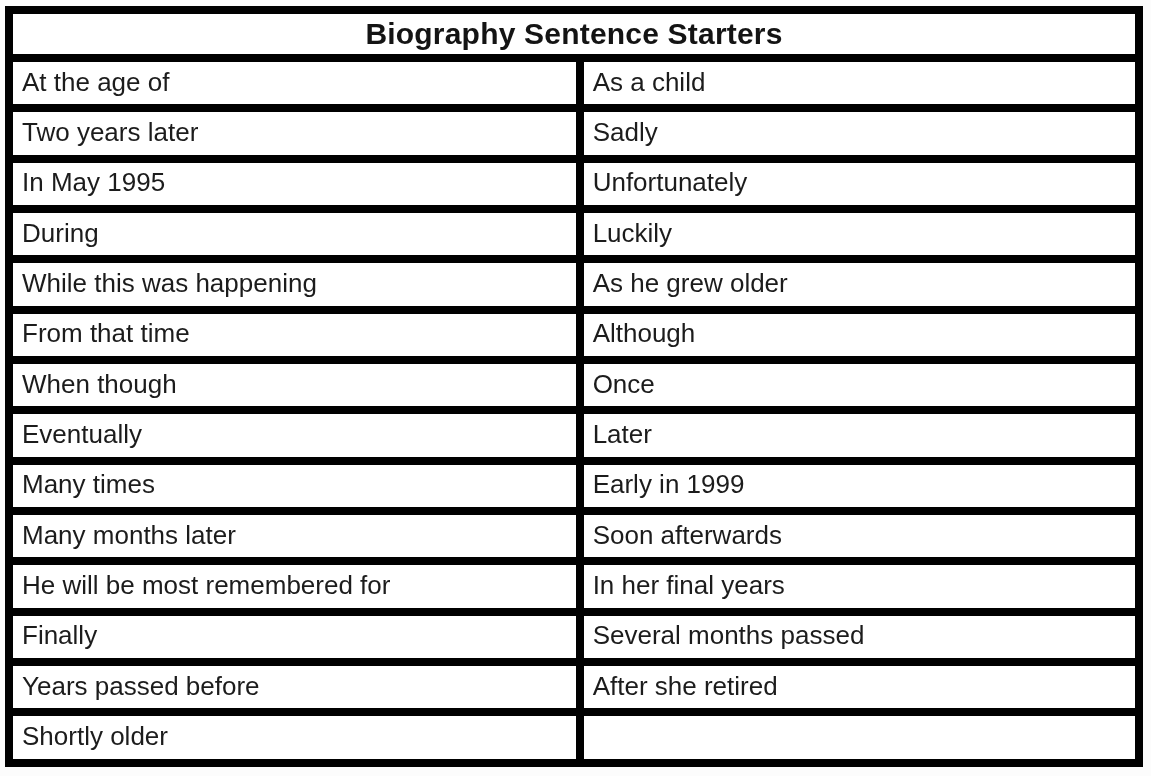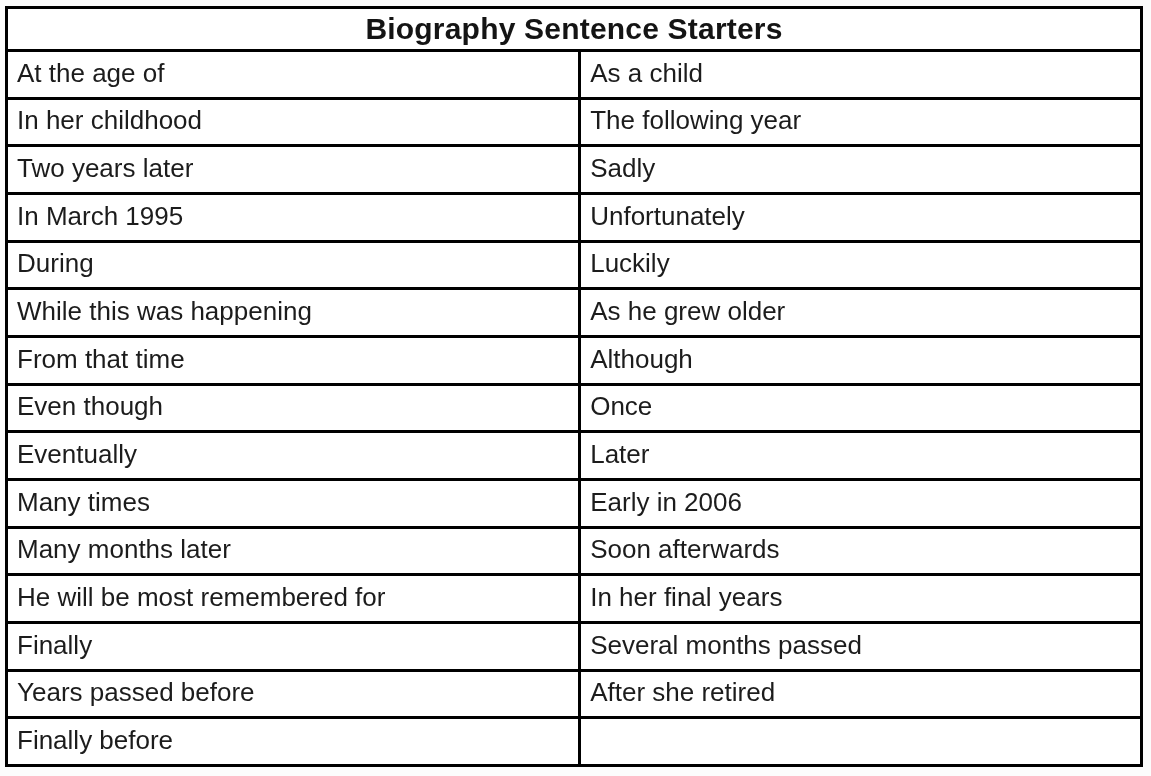--- a/index.html
+++ b/index.html
@@ -20,21 +20,21 @@
     left: 5px;
     top: 6px;
     width: 1138px;
     height: 761px;
     border-collapse: collapse;
     table-layout: fixed;
     background: #ffffff;
   }
   table.starters th,
   table.starters td {
-    border: 3px solid #000000;
+    border: 8px solid #000000;
     margin: 0;
     overflow: hidden;
     white-space: nowrap;
   }
   table.starters {
     border: 3px solid #2e2e2e;
   }
   th.title-cell {
     height: 38px;
     font-size: 30px;
@@ -70,70 +70,66 @@
       <tr>
         <th class="title-cell" colspan="2">Biography Sentence Starters</th>
       </tr>
     </thead>
     <tbody id="rows-body">
         <tr>
           <td class="cell">At the age of</td>
           <td class="cell">As a child</td>
         </tr>
         <tr>
-          <td class="cell">In her childhood</td>
-          <td class="cell">The following year</td>
-        </tr>
-        <tr>
           <td class="cell">Two years later</td>
           <td class="cell">Sadly</td>
         </tr>
         <tr>
-          <td class="cell">In March 1995</td>
+          <td class="cell">In May 1995</td>
           <td class="cell">Unfortunately</td>
         </tr>
         <tr>
           <td class="cell">During</td>
           <td class="cell">Luckily</td>
         </tr>
         <tr>
           <td class="cell">While this was happening</td>
           <td class="cell">As he grew older</td>
         </tr>
         <tr>
           <td class="cell">From that time</td>
           <td class="cell">Although</td>
         </tr>
         <tr>
-          <td class="cell">Even though</td>
+          <td class="cell">When though</td>
           <td class="cell">Once</td>
         </tr>
         <tr>
           <td class="cell">Eventually</td>
           <td class="cell">Later</td>
         </tr>
         <tr>
           <td class="cell">Many times</td>
-          <td class="cell">Early in 2006</td>
+          <td class="cell">Early in 1999</td>
         </tr>
         <tr>
           <td class="cell">Many months later</td>
           <td class="cell">Soon afterwards</td>
         </tr>
         <tr>
           <td class="cell">He will be most remembered for</td>
           <td class="cell">In her final years</td>
         </tr>
         <tr>
           <td class="cell">Finally</td>
           <td class="cell">Several months passed</td>
         </tr>
         <tr>
           <td class="cell">Years passed before</td>
           <td class="cell">After she retired</td>
         </tr>
         <tr>
-          <td class="cell">Finally before</td>
+          <td class="cell">Shortly older</td>
           <td class="cell"></td>
         </tr>
       </tbody>
   </table>
 </div>
 
 </body></html>

